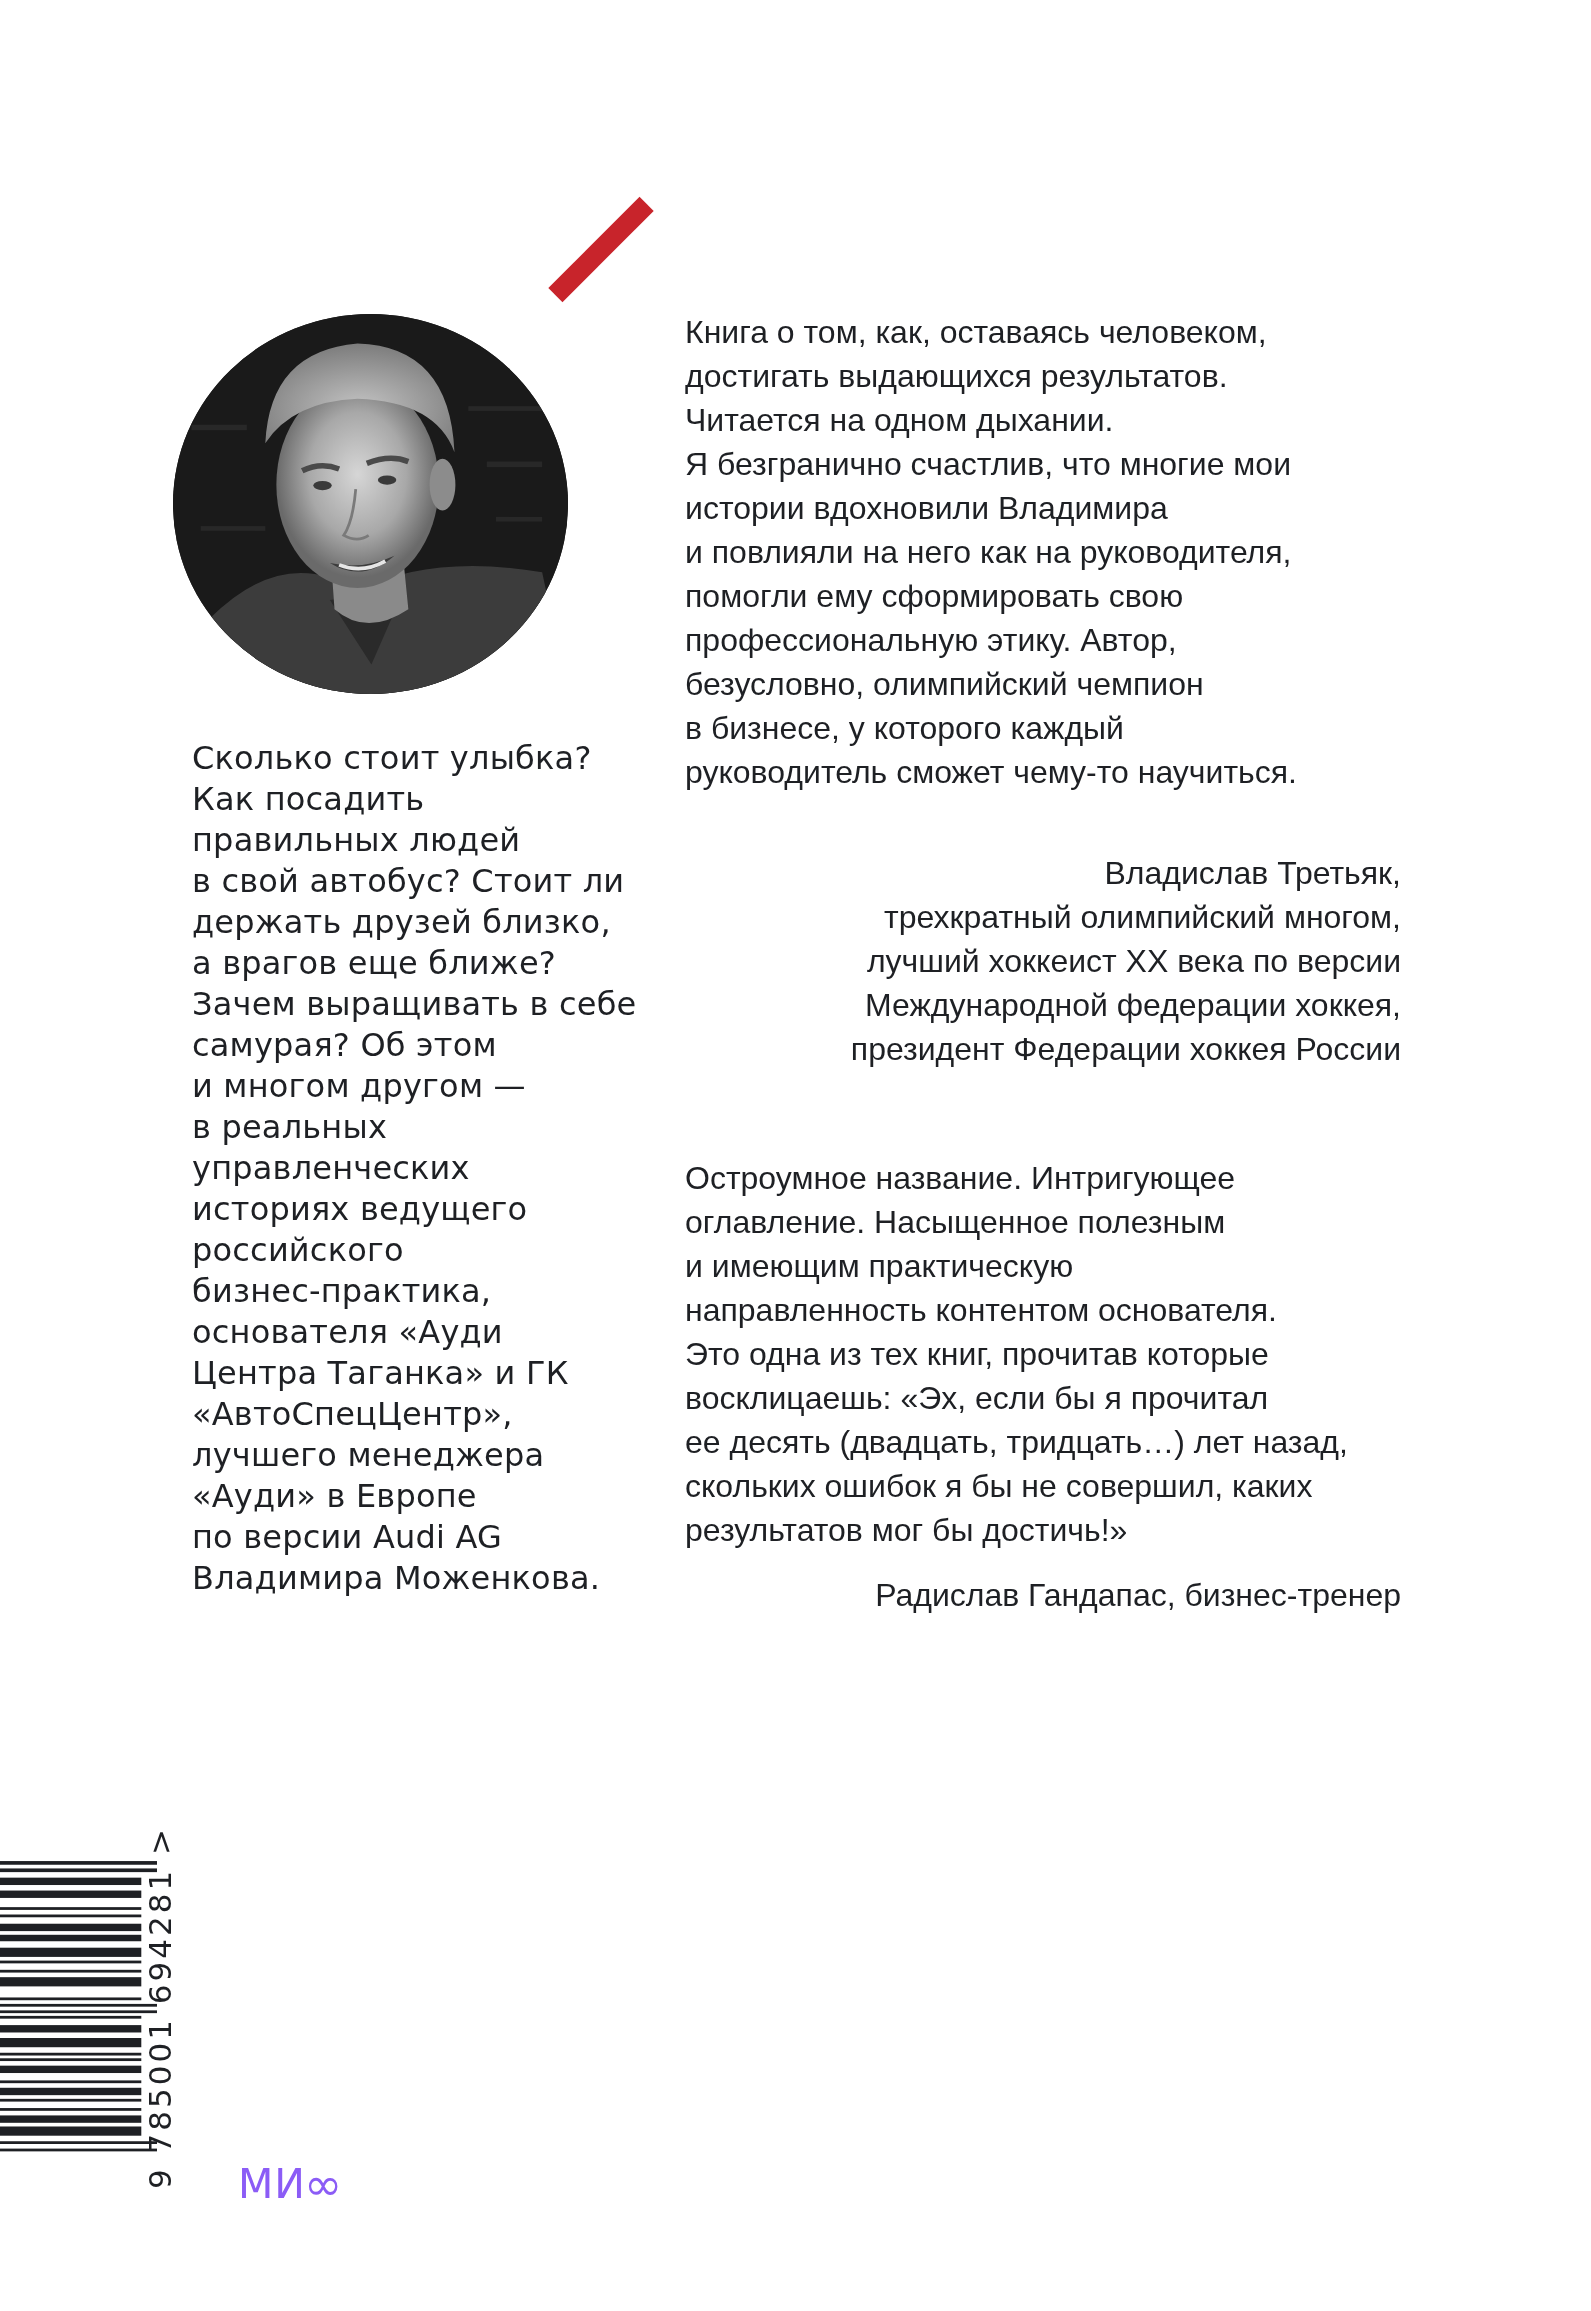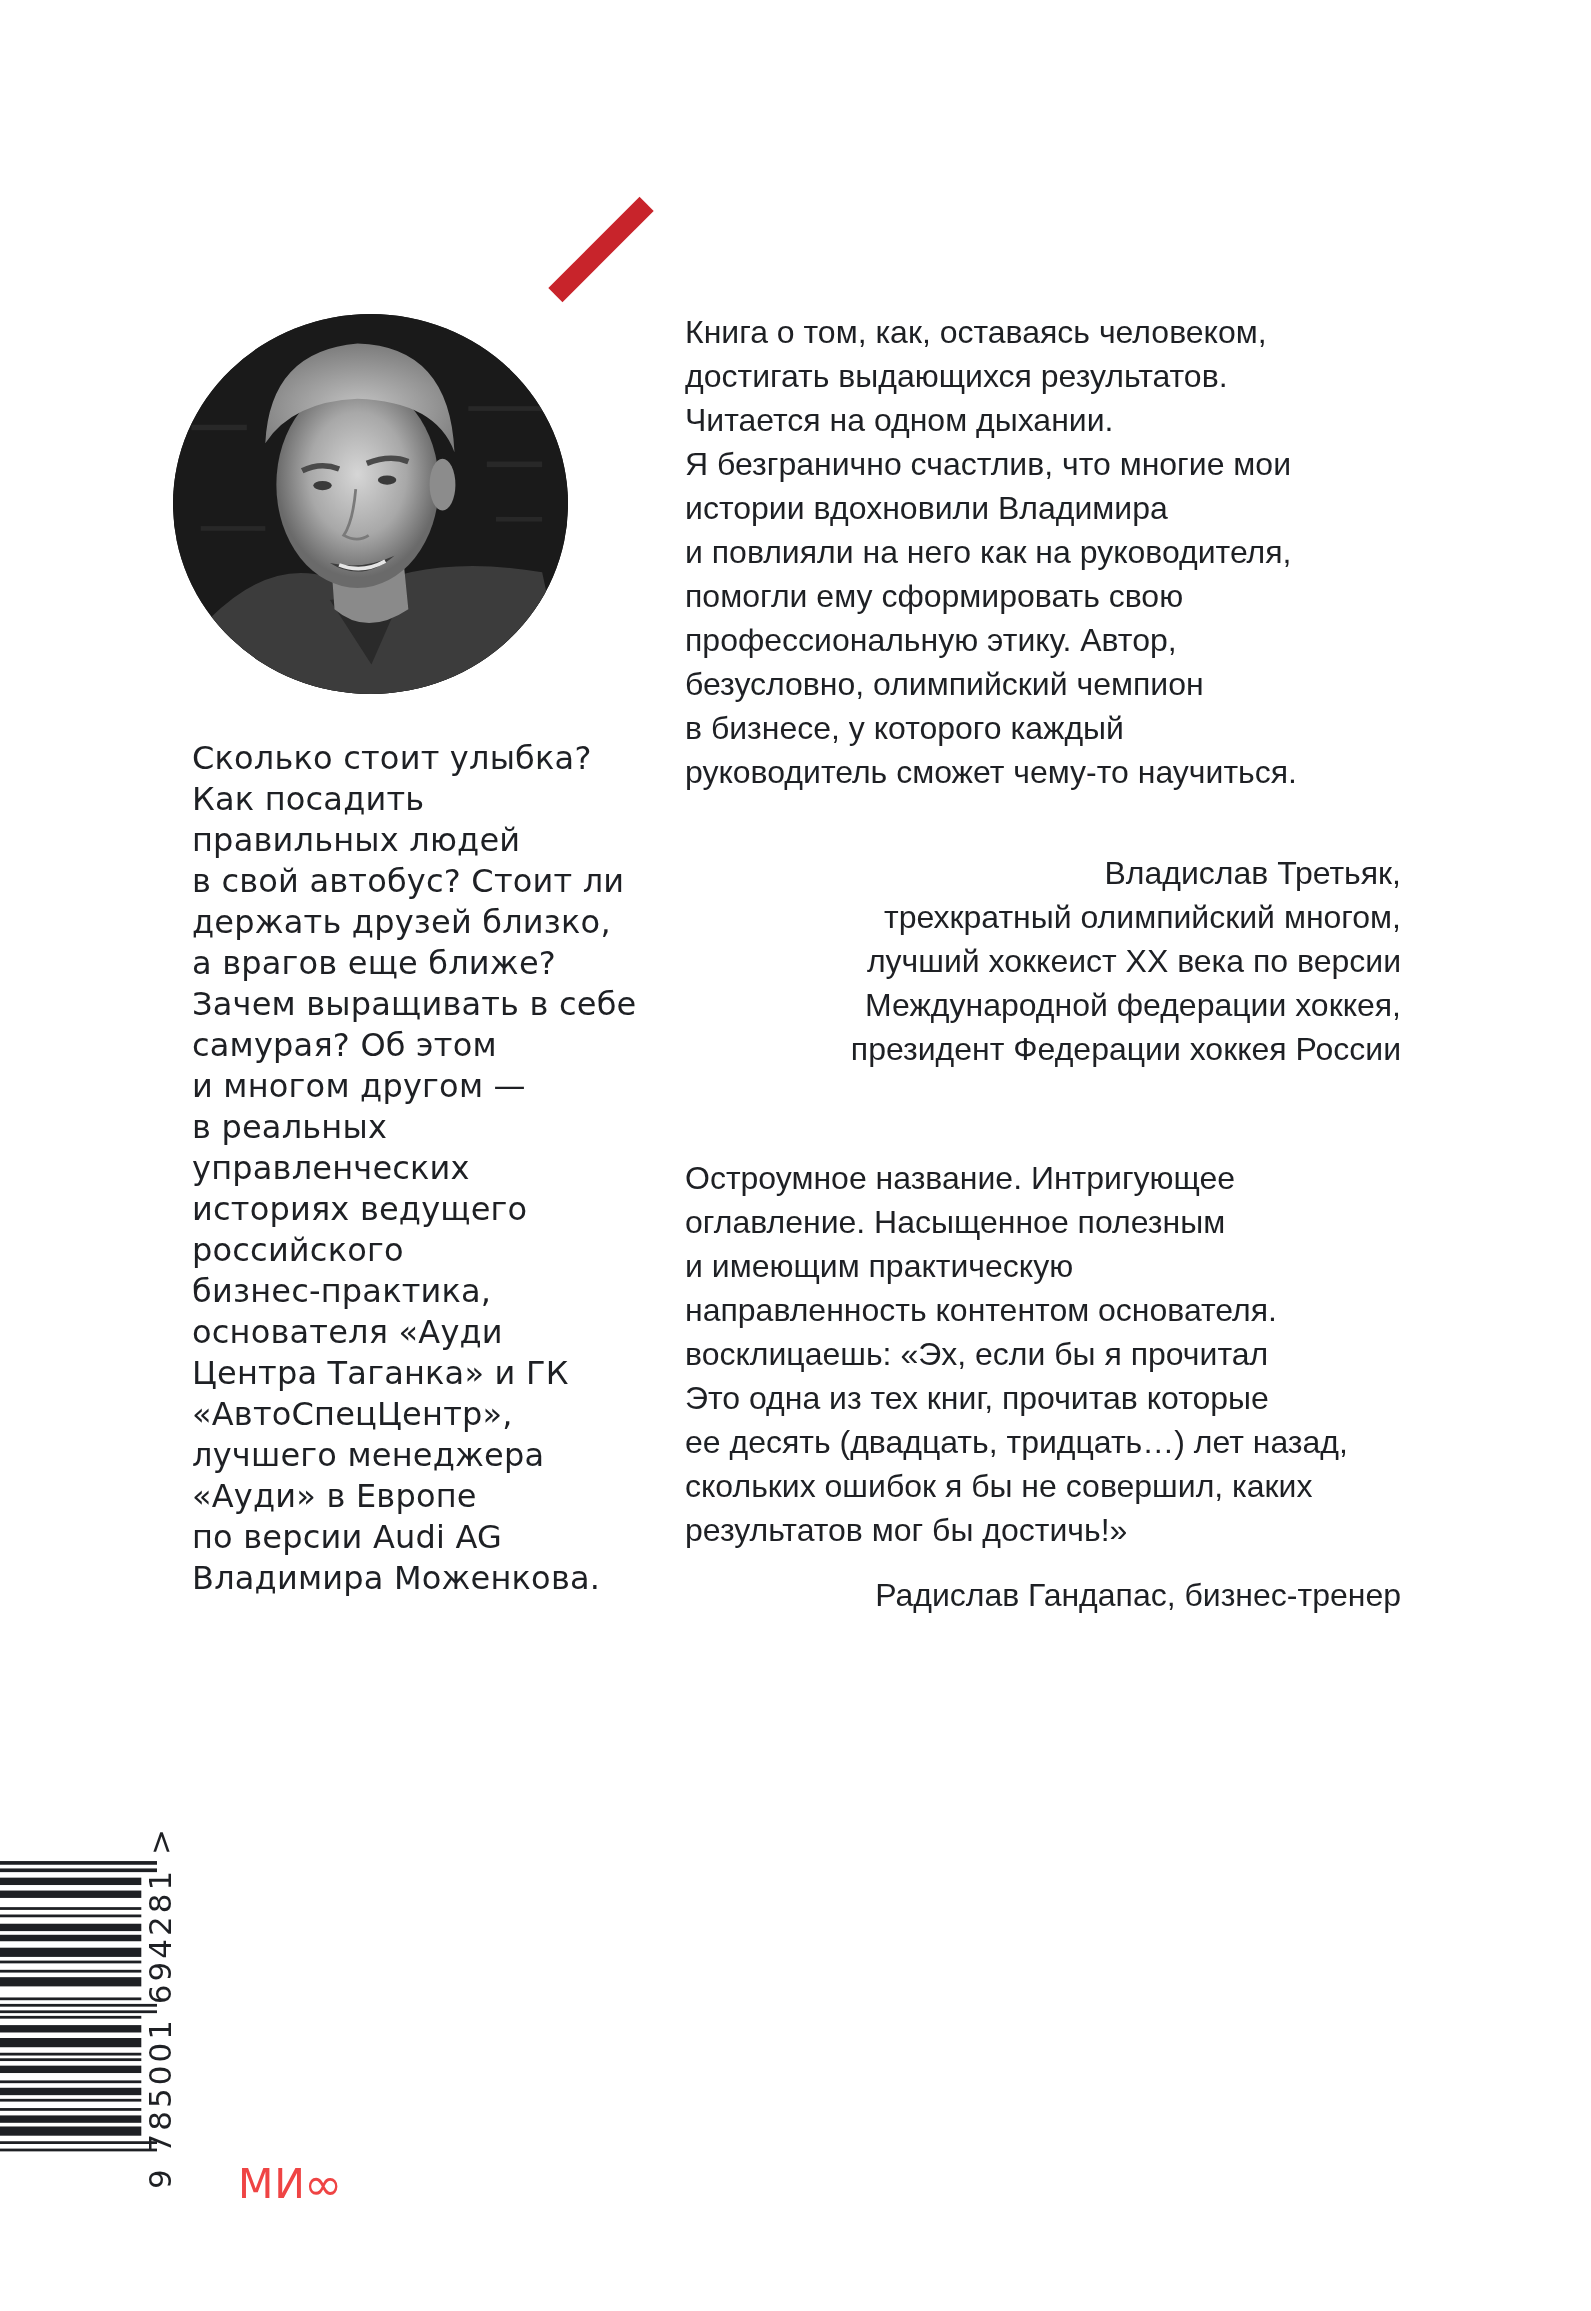--- a/index.html
+++ b/index.html
@@ -95,21 +95,21 @@
       white-space: nowrap;
     }
     .publisher-logo {
       position: absolute;
       left: 238px;
       top: 2155px;
       font-family: "DejaVu Sans", sans-serif;
       font-size: 41px;
       font-weight: normal;
       letter-spacing: 0.9px;
-      color: #ef4444;
+      color: #8b5cf6;
     }
     .publisher-logo .inf {
       font-size: 46px;
       position: relative;
       top: 1.8px;
       margin-left: -1.8px;
     }
   </style>
 </head>
 <body>
@@ -206,22 +206,22 @@
   <span class="line">лучший хоккеист XX века по версии</span>
   <span class="line">Международной федерации хоккея,</span>
   <span class="line">президент Федерации хоккея России</span>
 </div>
 
 <div class="right-col quote-2">
   <span class="line">Остроумное название. Интригующее</span>
   <span class="line">оглавление. Насыщенное полезным</span>
   <span class="line">и имеющим практическую</span>
   <span class="line">направленность контентом основателя.</span>
+  <span class="line">Это одна из тех книг, прочитав которые</span>
   <span class="line">восклицаешь: «Эх, если бы я прочитал</span>
-  <span class="line">Это одна из тех книг, прочитав которые</span>
   <span class="line">ее десять (двадцать, тридцать…) лет назад,</span>
   <span class="line">скольких ошибок я бы не совершил, каких</span>
   <span class="line">результатов мог бы достичь!»</span>
 </div>
 
 <div class="attribution attr-2">
   <span class="line">Радислав Гандапас, бизнес-тренер</span>
 </div>
 
 <div class="barcode">

